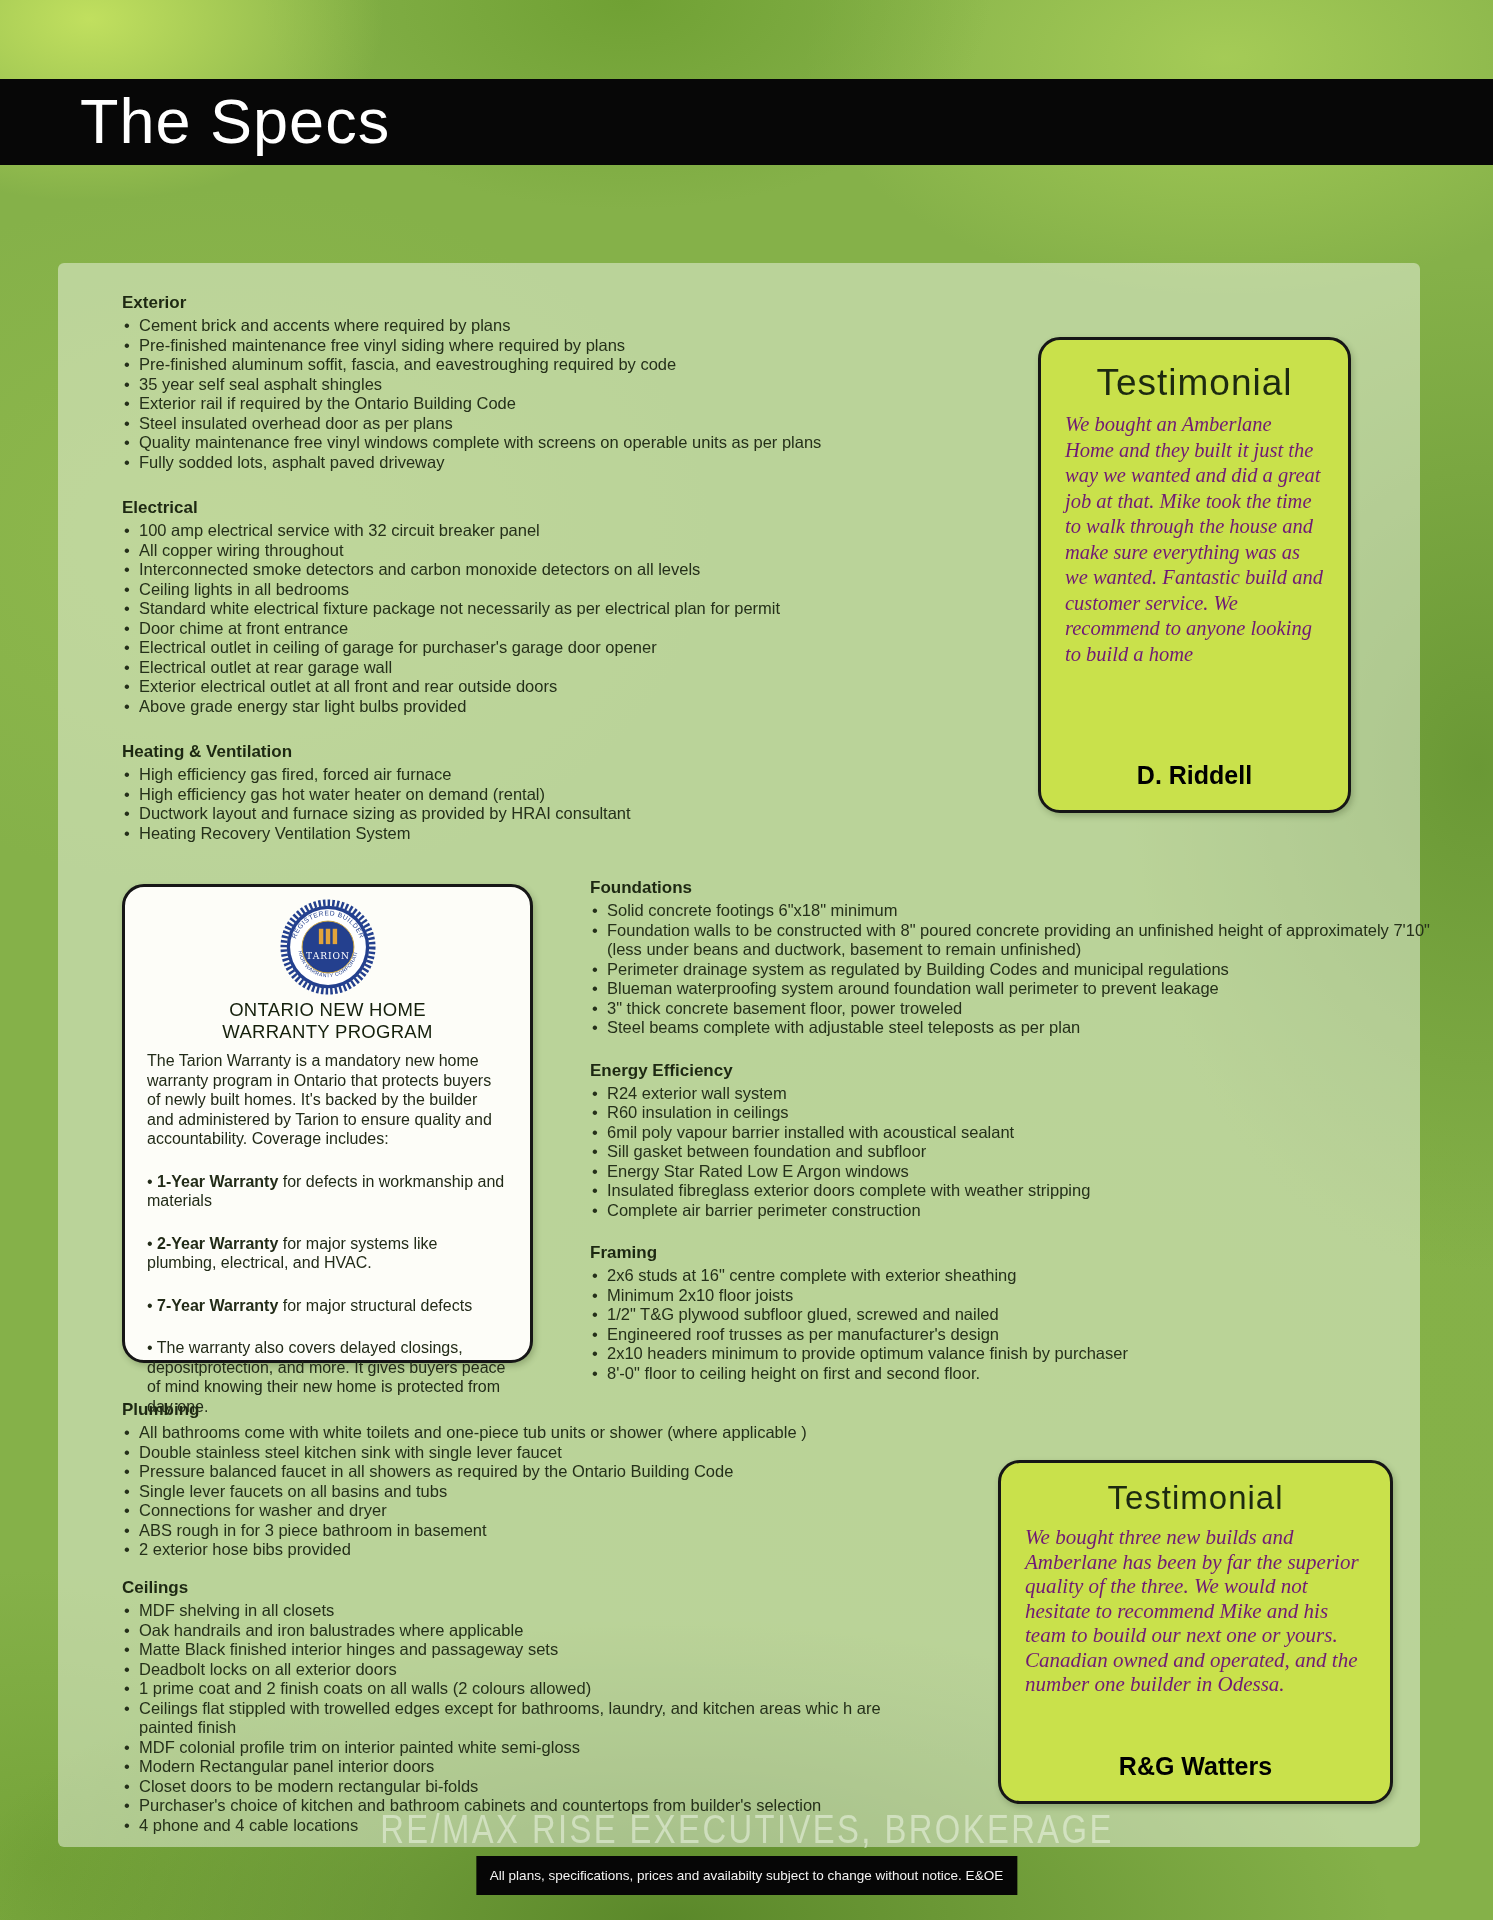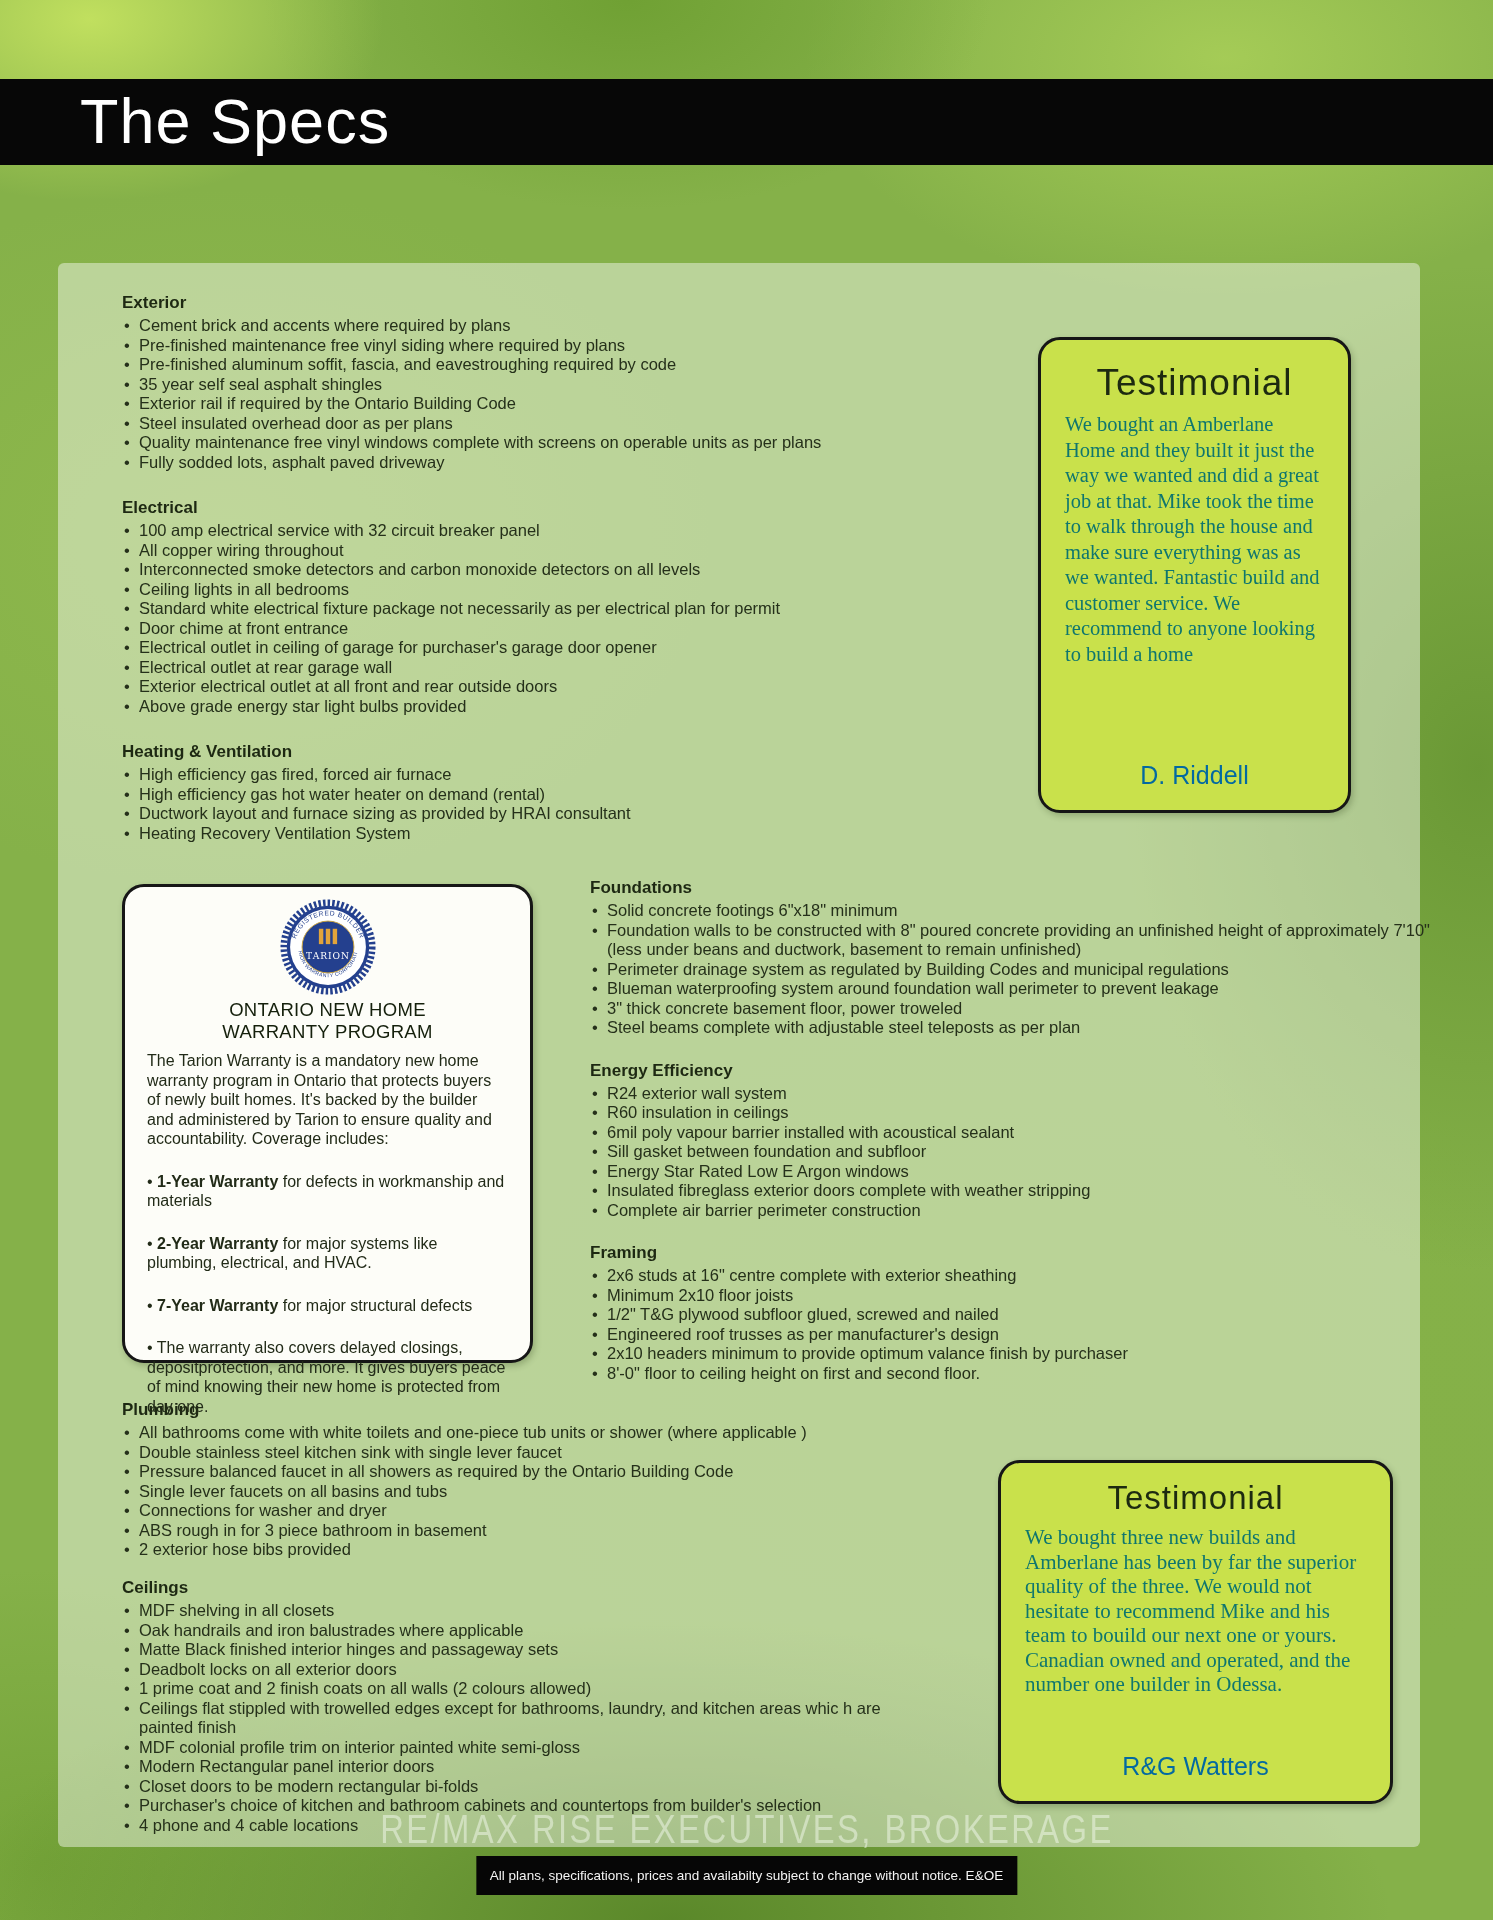--- a/index.html
+++ b/index.html
@@ -34,24 +34,24 @@
   .specs-plumbing{position:absolute;left:64px;top:1137px;width:830px;}
   .specs-interior{position:absolute;left:64px;top:1315px;width:812px;}
   
   .testimonial{position:absolute;background:#c9e14b;border:3px solid #161616;border-radius:22px;
     box-shadow:2px 3px 6px rgba(30,50,10,.25);display:flex;flex-direction:column;overflow:hidden;}
   .t1{left:980px;top:74px;width:307px;height:470px;}
   .t2{left:940px;top:1197px;width:389px;height:338px;}
   .testimonial .t-title{text-align:center;font-size:37px;color:#1d2a10;margin:22px 0 8px 0;
     font-weight:normal;letter-spacing:1px;}
   .t2 .t-title{font-size:33px;margin-top:16px;}
-  .testimonial .t-body{flex:1;padding:0 24px;font-family:cursive;
-    font-size:20.5px;line-height:25.5px;color:#0f766e;}
+  .testimonial .t-body{flex:1;padding:0 24px;font-family:cursive;font-style:italic;
+    font-size:20.5px;line-height:25.5px;color:#701a75;}
   .t2 .t-body{font-size:21px;line-height:24.5px;}
-  .testimonial .t-author{text-align:center;font-weight:normal;font-size:25px;color:#0369a1;
+  .testimonial .t-author{text-align:center;font-weight:bold;font-size:25px;color:#000000;
     margin:6px 0 20px 0;}
   
   .warranty{position:absolute;left:64px;top:621px;width:411px;height:479px;background:#fdfdf8;
     border:3px solid #161616;border-radius:22px;box-shadow:2px 3px 6px rgba(30,50,10,.25);
     box-sizing:border-box;padding:12px 22px 10px 22px;color:#222b18;}
   .warranty .badge{display:block;margin:0 auto 4px auto;}
   .warranty .w-head{text-align:center;font-size:18.5px;font-weight:normal;line-height:22px;
     color:#15200c;letter-spacing:.3px;}
   .warranty .w-intro{font-size:16px;line-height:19.5px;margin:8px 0 0 0;}
   .warranty ul{list-style:none;margin:0;padding:0;font-size:16px;line-height:19.5px;}

